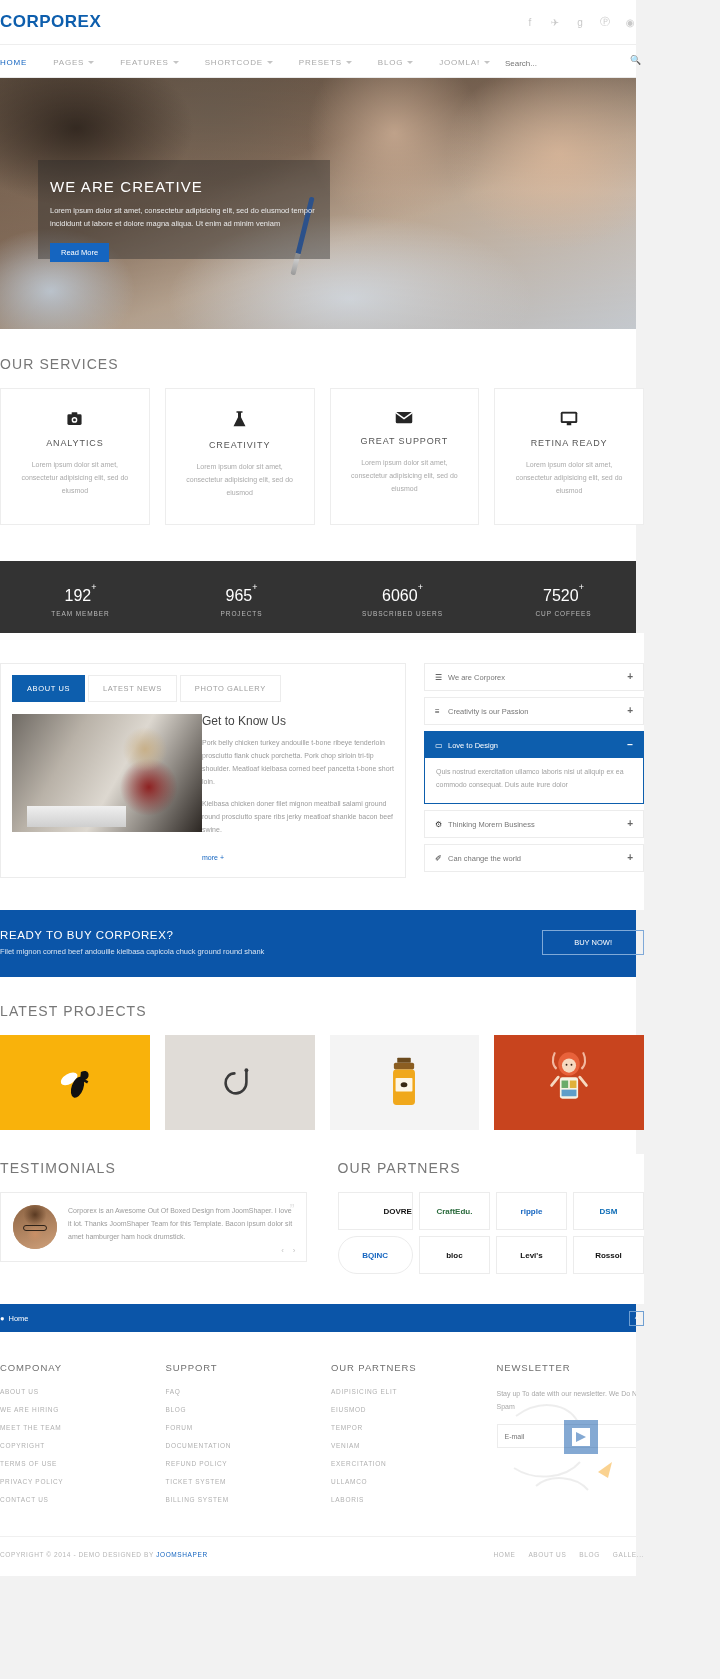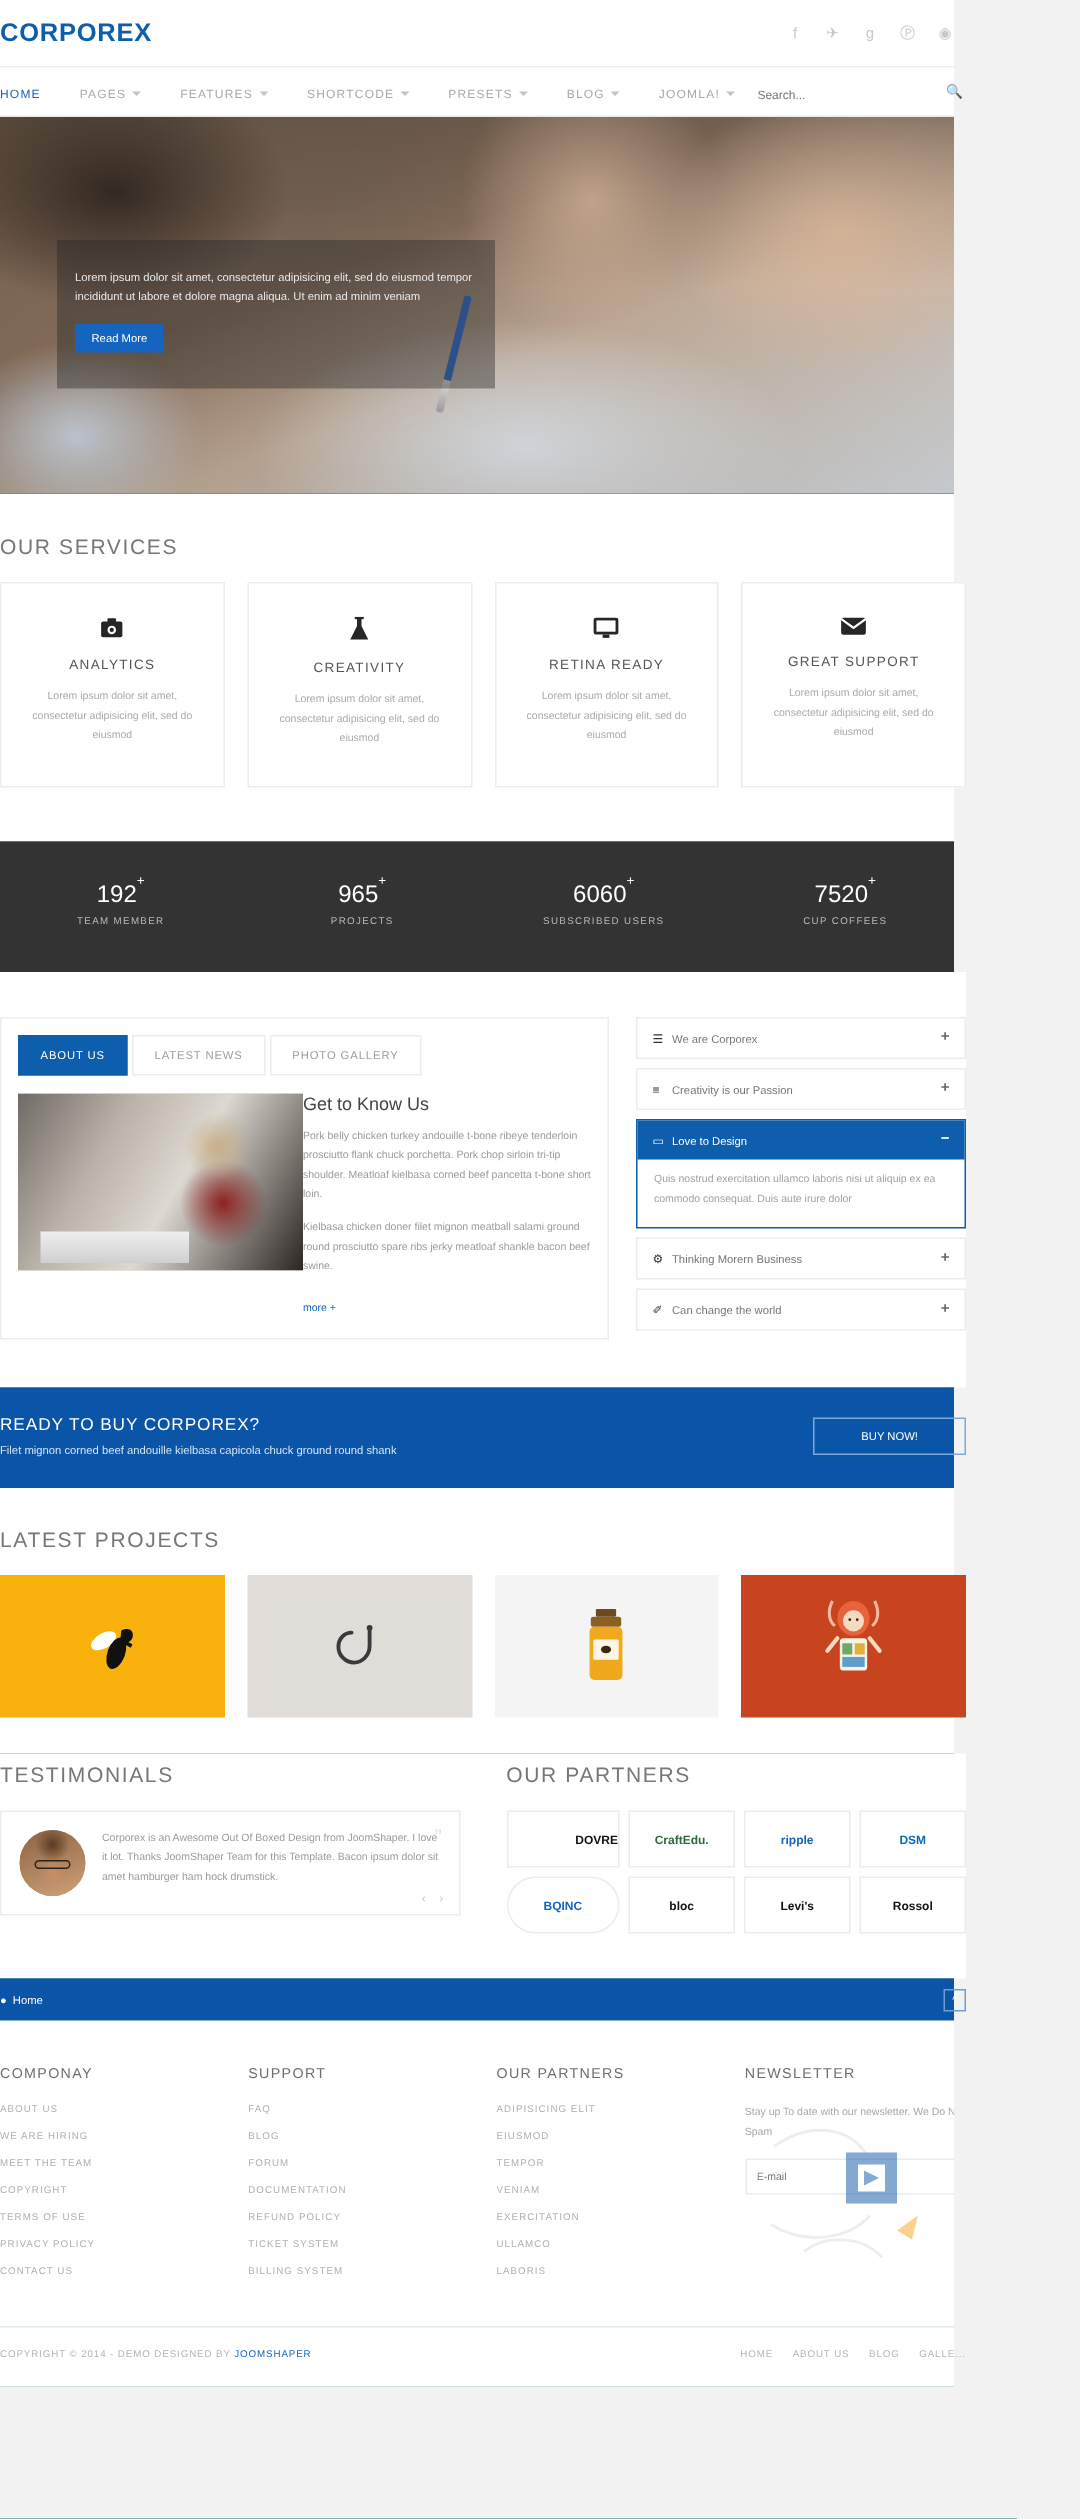--- a/index.html
+++ b/index.html
@@ -76,21 +76,21 @@
   .svc-grid { display: flex; gap: 15px; }
   .svc-card {
     flex: 1; border: 1px solid #ededed; background: #fff; padding: 22px 14px 24px; text-align: center;
   }
   .svc-icon { font-size: 17px; color: #262626; margin-bottom: 12px; line-height: 1; }
   .svc-icon svg { display: block; margin: 0 auto; }
   .svc-name { font-size: 9px; letter-spacing: .9px; color: #555; margin-bottom: 11px; }
   .svc-desc { font-size: 7px; line-height: 1.85; color: #aaa; }
 
   
-  .counters { background: #333333; padding: 26px 0 30px; }
+  .counters { background: #333333; padding: 26px 0 16px; }
   .cnt-grid { display: flex; }
   .cnt { flex: 1; text-align: center; }
   .cnt-num { color: #fff; font-size: 16px; font-weight: 400; margin-bottom: 5px; }
   .cnt-num sup { font-size: 9px; top: -5px; position: relative; }
   .cnt-label { color: #b9b9b9; font-size: 6.5px; letter-spacing: .9px; }
 
   
   .about { background: #fff; padding: 30px 0 32px; display: flex; gap: 18px; }
   .about-left { flex: 0 0 406px; border: 1px solid #ececec; padding: 11px; }
   .tabs { display: flex; gap: 3px; margin-bottom: 12px; }
@@ -266,20 +266,21 @@
         <span class="sicon">🔍</span>
       </div>
     </div>
   </div>
 
   <div class="hero">
     <div class="hero-bg"></div>
     <div class="hero-pen"></div>
     <div class="hero-overlay"></div>
     <div class="hero-content">
+      <div class="hero-title">WE ARE CREATIVE</div>
       <div class="hero-sub">Lorem ipsum dolor sit amet, consectetur adipisicing elit, sed do eiusmod tempor incididunt ut labore et dolore magna aliqua. Ut enim ad minim veniam</div>
       <button class="hero-btn">Read More</button>
     </div>
   </div>
 
   <div class="services">
     <div class="container">
       <div class="sec-title">OUR SERVICES</div>
       <div class="svc-grid">
 
@@ -302,38 +303,38 @@
                 <path d="M8 1h4v7l6 12H2L8 8z" fill="#262626"></path>
                 <rect x="6" y="0" width="8" height="2" fill="#262626"></rect>
               </svg>
           </div>
           <div class="svc-name">CREATIVITY</div>
           <div class="svc-desc">Lorem ipsum dolor sit amet, consectetur adipisicing elit, sed do eiusmod</div>
         </div>
 
         <div class="svc-card">
           <div class="svc-icon">
+            <svg width="18" height="13" viewBox="0 0 24 17">
+                <rect x="1" y="1" width="22" height="15" rx="2" fill="#262626"></rect>
+                <path d="M1 2l11 8 11-8" stroke="#fff" stroke-width="2" fill="none"></path>
+              </svg>
+          </div>
+          <div class="svc-name">GREAT SUPPORT</div>
+          <div class="svc-desc">Lorem ipsum dolor sit amet, consectetur adipisicing elit, sed do eiusmod</div>
+        </div>
+
+        <div class="svc-card">
+          <div class="svc-icon">
             <svg width="18" height="15" viewBox="0 0 24 20">
                 <rect x="1" y="1" width="22" height="15" rx="2" fill="#262626"></rect>
                 <rect x="3.5" y="3.5" width="17" height="10" fill="#fff"></rect>
                 <rect x="9" y="16" width="6" height="3" fill="#262626"></rect>
               </svg>
           </div>
           <div class="svc-name">RETINA READY</div>
-          <div class="svc-desc">Lorem ipsum dolor sit amet, consectetur adipisicing elit, sed do eiusmod</div>
-        </div>
-
-        <div class="svc-card">
-          <div class="svc-icon">
-            <svg width="18" height="13" viewBox="0 0 24 17">
-                <rect x="1" y="1" width="22" height="15" rx="2" fill="#262626"></rect>
-                <path d="M1 2l11 8 11-8" stroke="#fff" stroke-width="2" fill="none"></path>
-              </svg>
-          </div>
-          <div class="svc-name">GREAT SUPPORT</div>
           <div class="svc-desc">Lorem ipsum dolor sit amet, consectetur adipisicing elit, sed do eiusmod</div>
         </div>
 
       </div>
     </div>
   </div>
 
   <div class="counters">
     <div class="container">
       <div class="cnt-grid">

